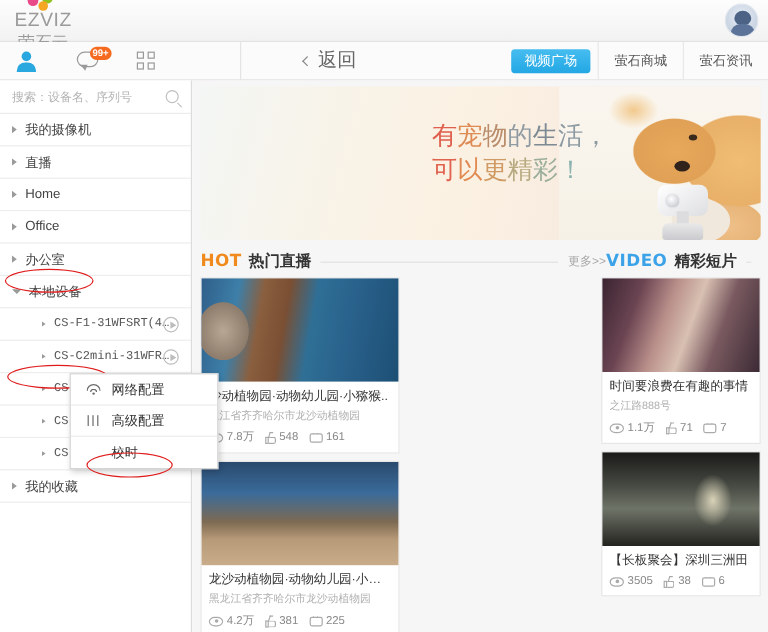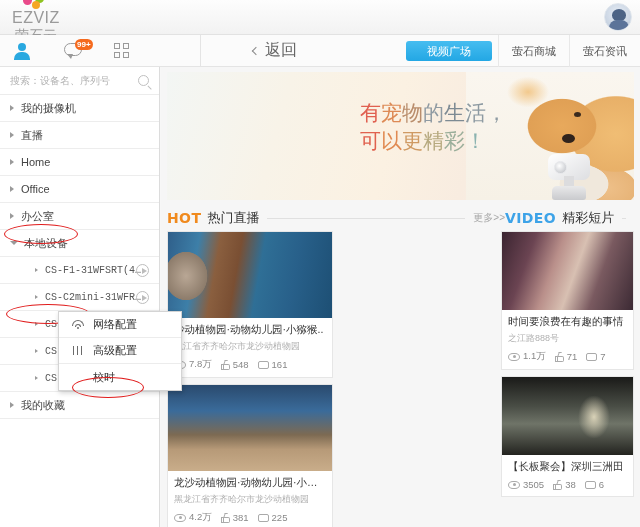--- a/index.html
+++ b/index.html
@@ -78,21 +78,21 @@
     transform: rotate(45deg); margin-right: 6px;
   }
   .back-label { font-size: 16px; color: #666; }
   .tabs { margin-left: auto; display: flex; align-items: center; height: 32px; }
   .tab {
     font-size: 11px; color: #555; padding: 0 13px; height: 32px; line-height: 32px;
     border-left: 1px solid #e8e8e8; cursor: pointer; white-space: nowrap;
   }
   .tab.active {
     background: linear-gradient(#46bdf0, #23a7e4); color: #fff; border-radius: 3px;
-    height: 20px; line-height: 20px; margin: 0 6px; border-left: none; padding: 0 21px;
+    height: 20px; line-height: 20px; margin: 0 6px; border-left: none; padding: 0 11px;
   }
 
   
   .sidebar {
     position: absolute; left: 0; top: 67px; width: 160px; height: 460px;
     background: #fff; border-right: 1px solid #dcdcdc;
   }
   .search-row {
     height: 28px; display: flex; align-items: center; padding: 0 10px;
     border-bottom: 1px solid #ececec;
@@ -186,21 +186,21 @@
                border-radius:7px; background: linear-gradient(145deg,#ffffff,#dddee1); }
   .cam .lens { position:absolute; left:8px; bottom:26px; width:13px; height:13px; border-radius:50%;
                background: radial-gradient(circle at 40% 35%, #fff, #b9bcc2); border:1.5px solid #e6e7ea; }
 
   .section-bar { display: flex; align-items: center; margin: 9px 6px 4px 6px; }
   .sec-left { display: flex; align-items: center; width: 338px; }
   .sec-right { display: flex; align-items: center; flex: 1; }
   .sec-tag { font-size: 14px; font-weight: bold; letter-spacing: .4px; font-family:"DejaVu Sans",sans-serif; }
   .sec-tag.hot { color: #f08a1e; }
   .sec-tag.video { color: #3da3e8; }
-  .sec-title { font-size: 13px; color: #333; font-weight: normal; margin-left: 6px; white-space: nowrap; }
+  .sec-title { font-size: 13px; color: #333; font-weight: bold; margin-left: 6px; white-space: nowrap; }
   .sec-rule { flex: 1; height: 1px; background: #e0e0e0; margin: 0 8px; }
   .sec-more { font-size: 10px; color: #a8a8a8; white-space: nowrap; }
 
   .content-cols { display: flex; margin: 0 6px; }
   .col-hot { width: 338px; }
   .col-video { flex: 1; margin-left: 4px; }
   .cards { display: flex; flex-wrap: wrap; gap: 6px; }
   .card { width: 166px; background: #fff; border: 1px solid #e6e6e6; }
   .card.wide { width: 133px; }
   .thumb { position: relative; width: 100%; height: 86px; overflow: hidden; background: #334; }

